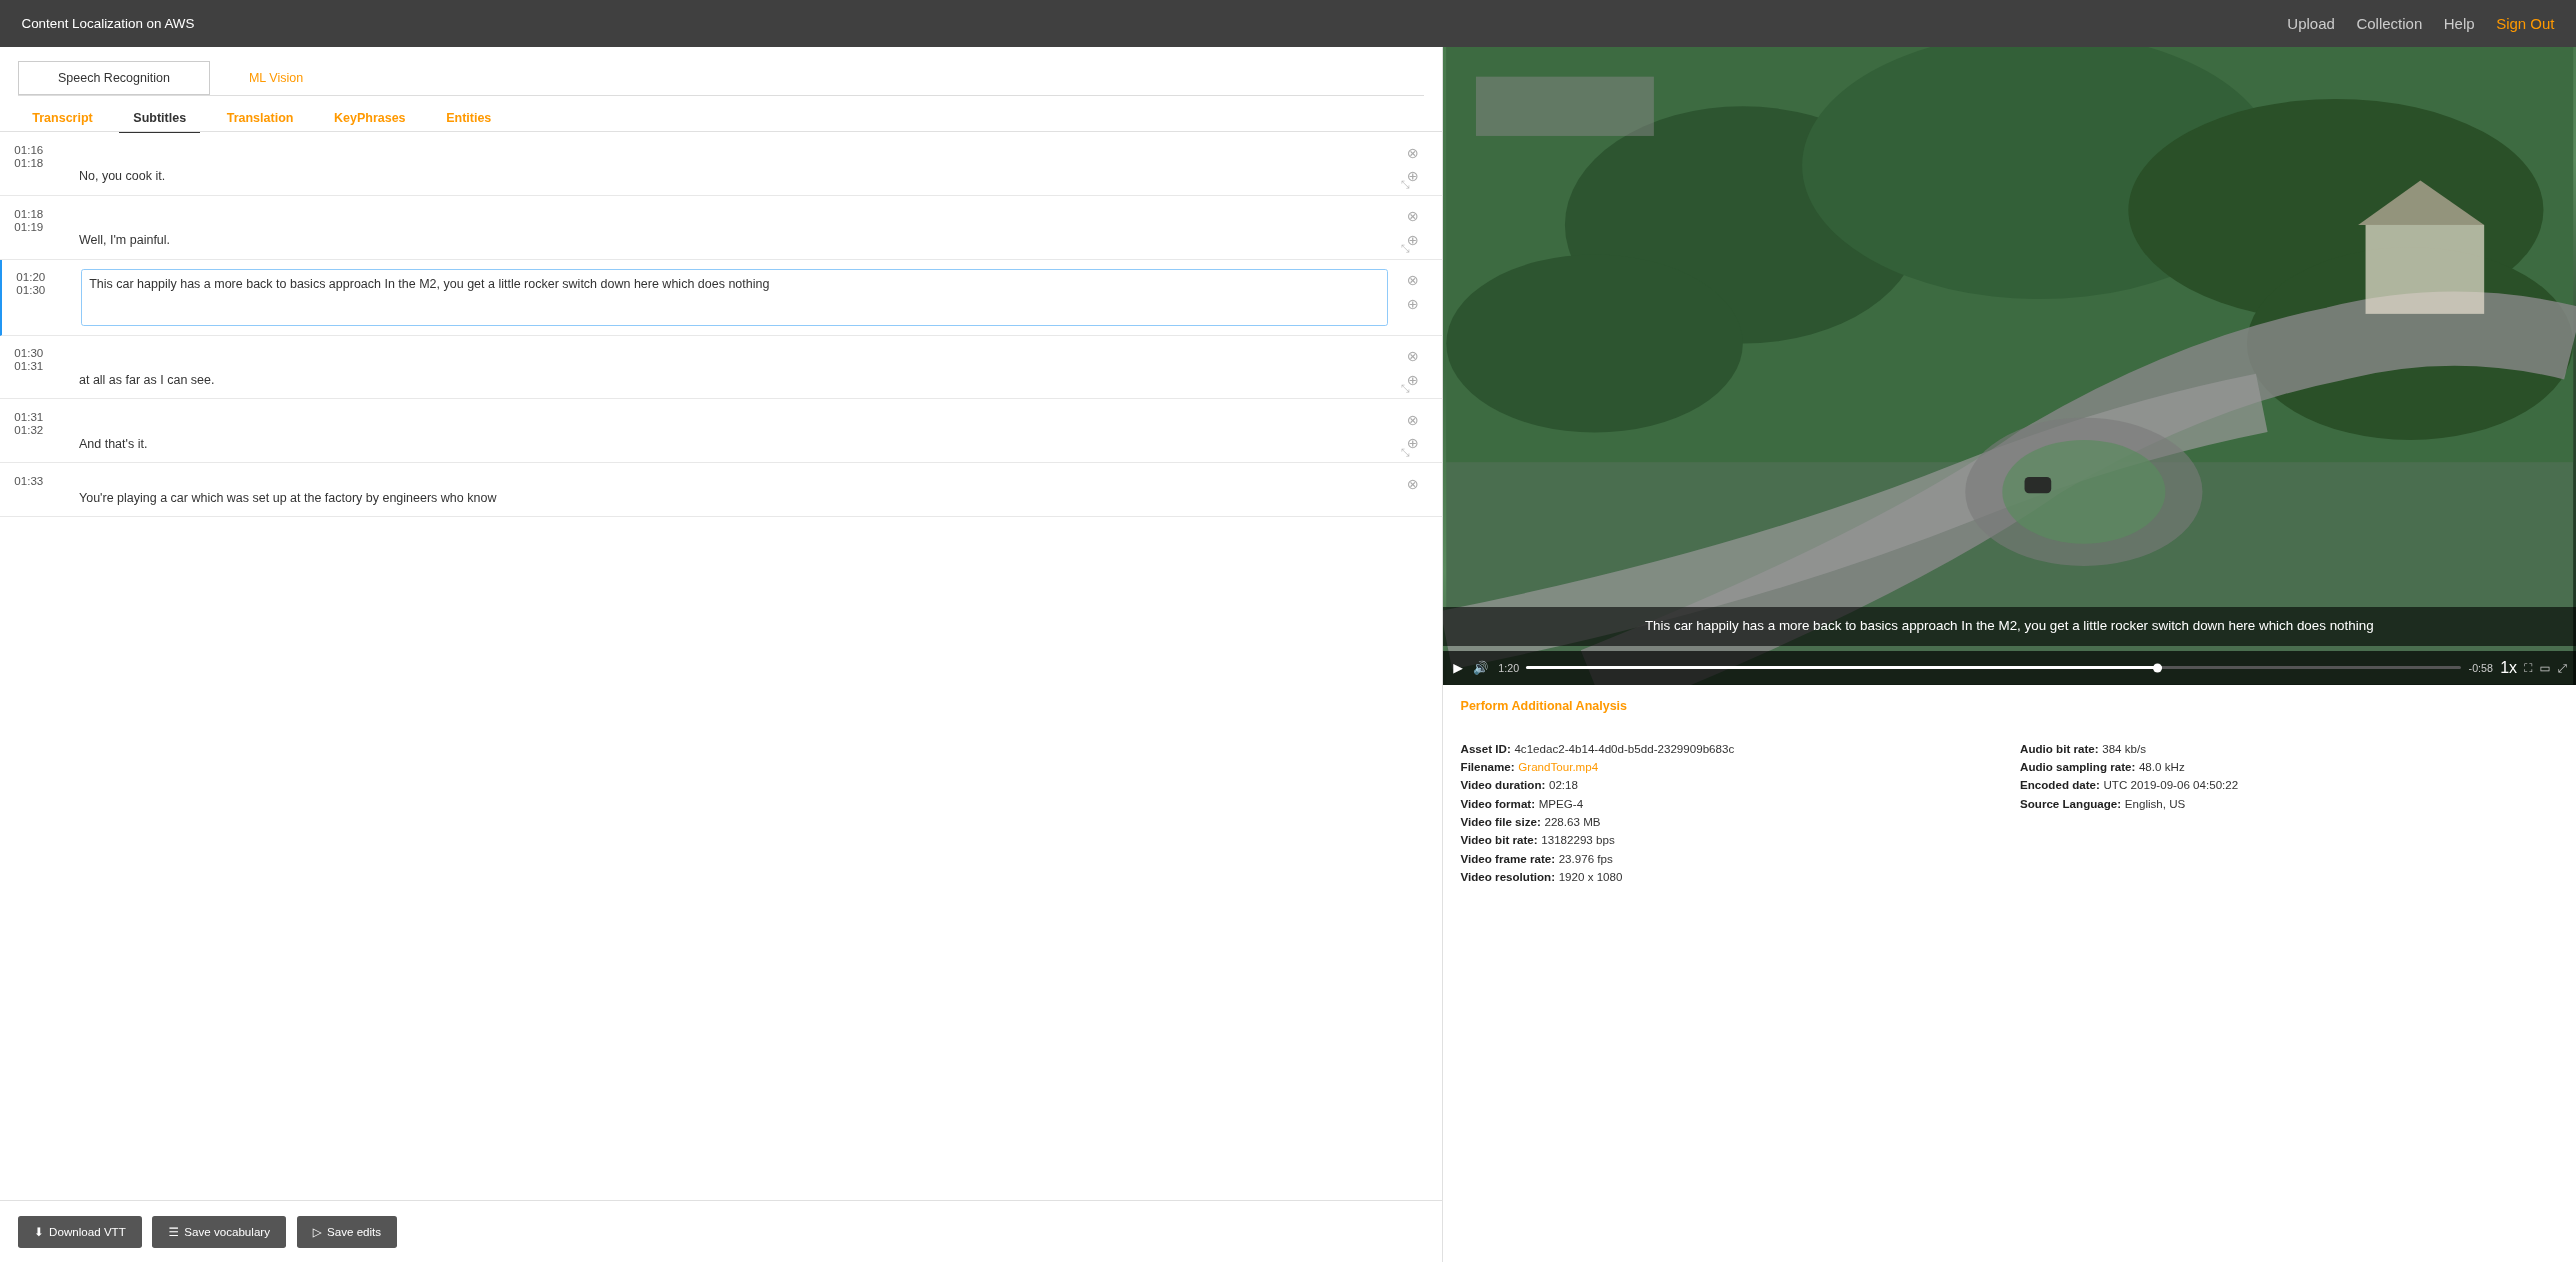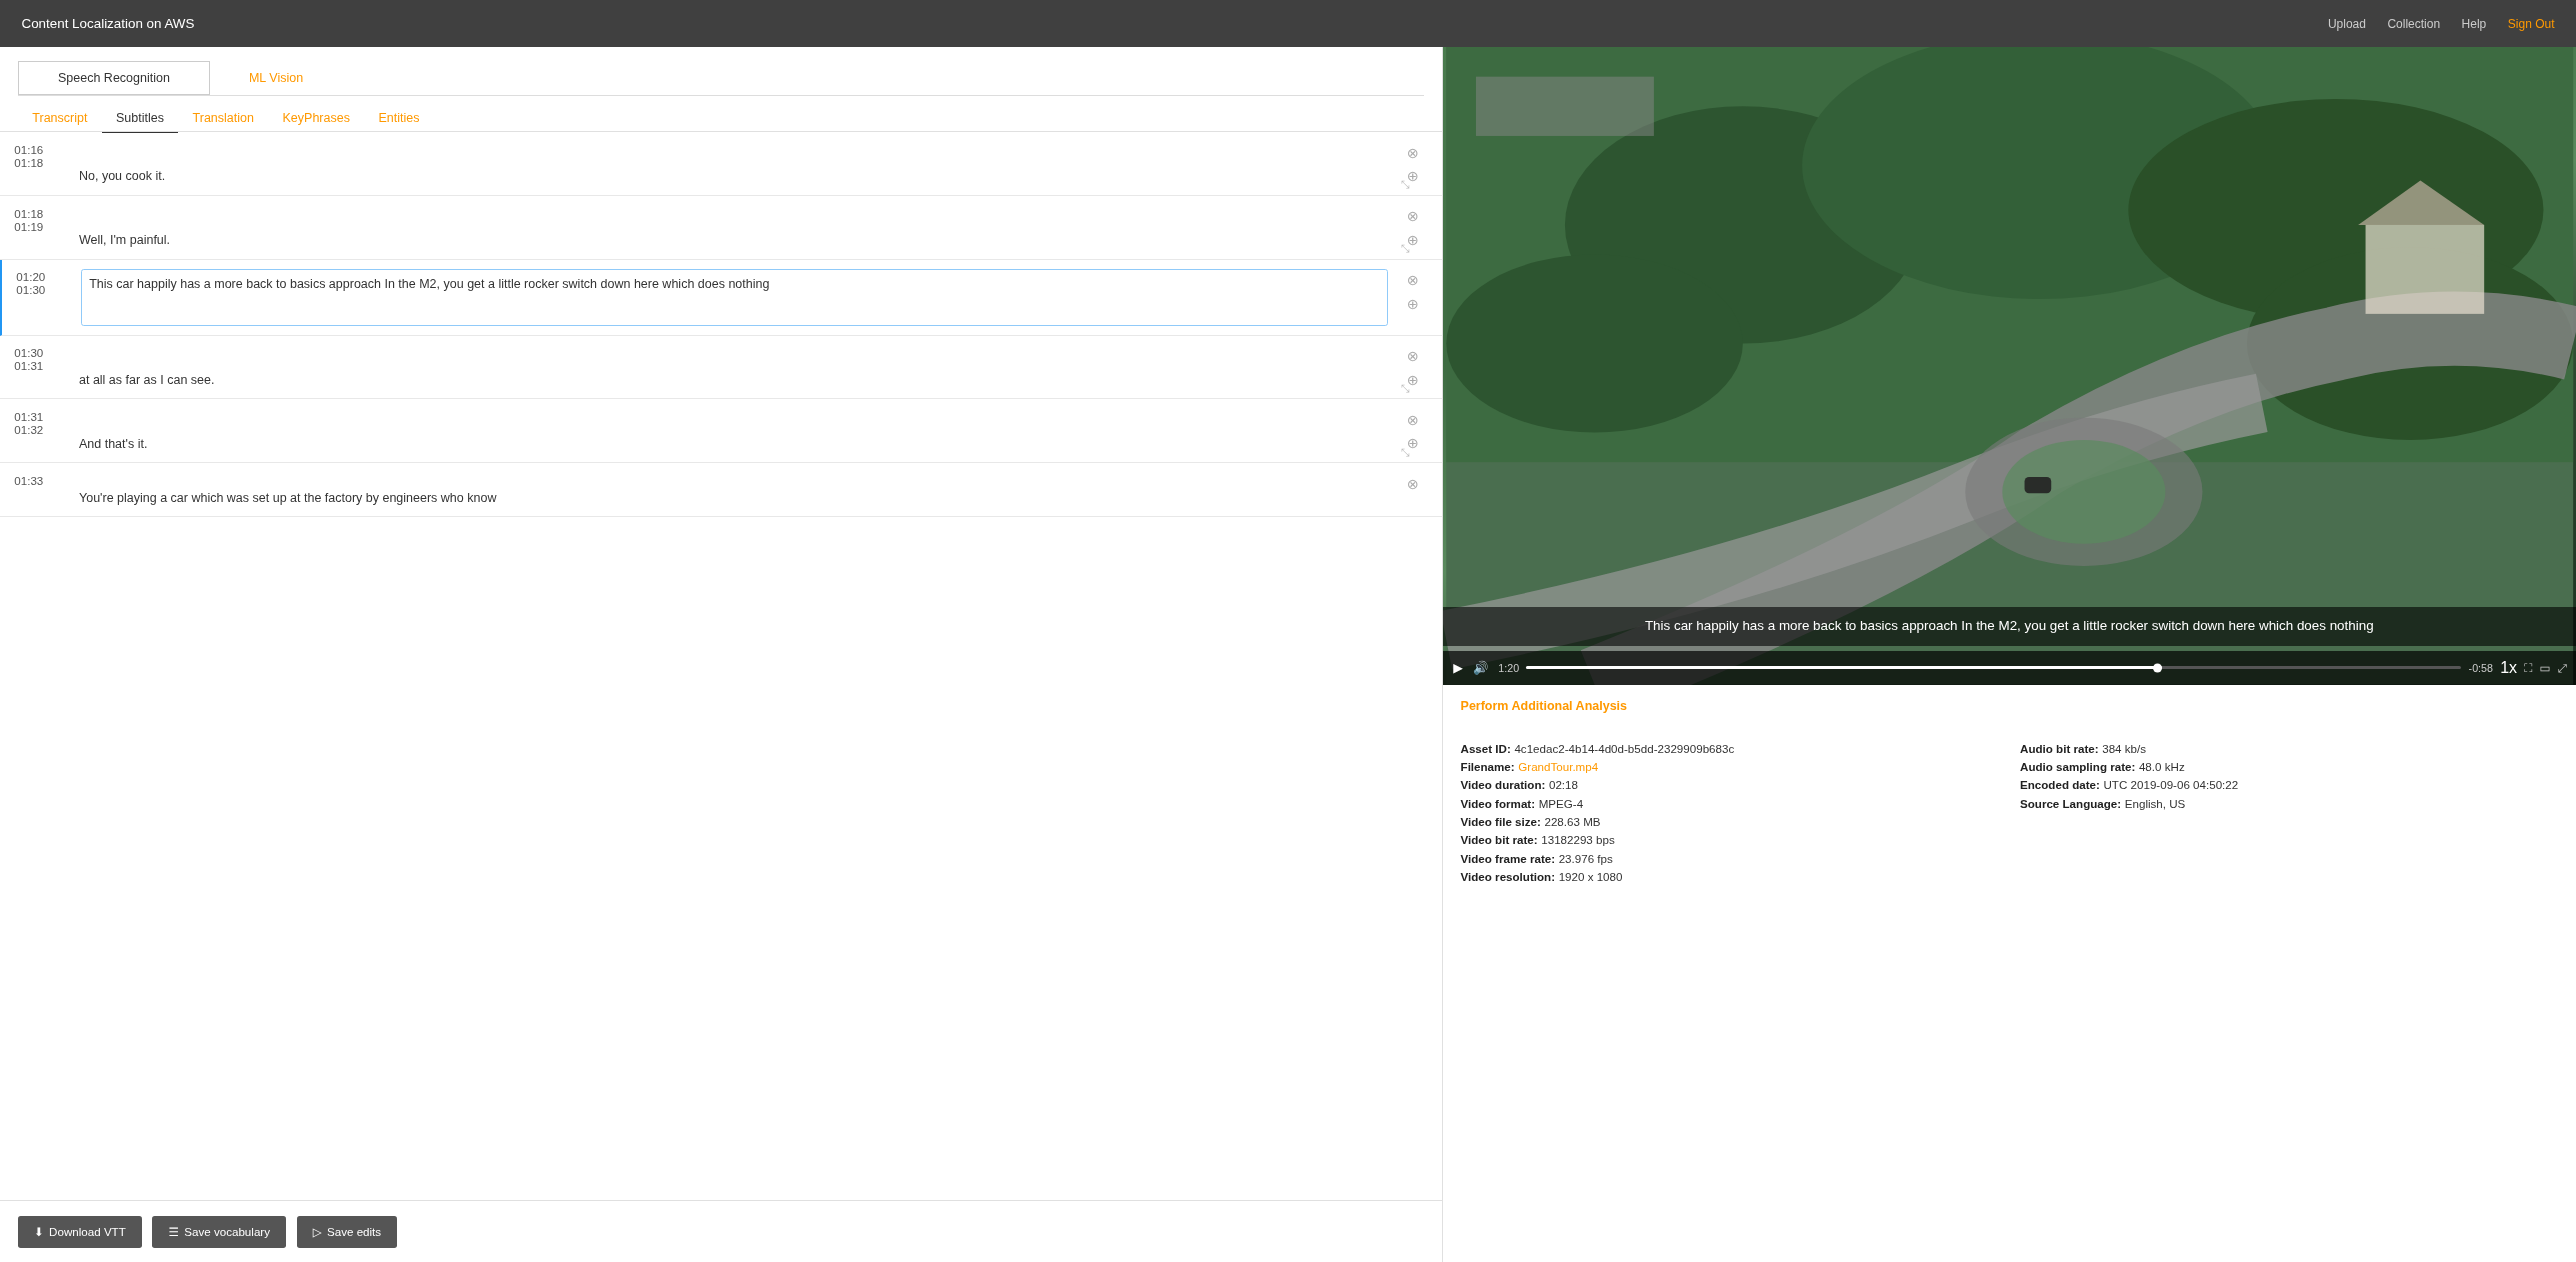--- a/index.html
+++ b/index.html
@@ -10,21 +10,21 @@
       background: #404040;
       color: #fff;
       display: flex;
       align-items: center;
       justify-content: space-between;
       padding: 0 21.5px;
       height: 47px;
     }
     .header-title { font-size: 13.4px; font-weight: 400; color: #fff; }
     .header-nav { display: flex; gap: 21.5px; align-items: center; }
-    .header-nav a { color: #ccc; text-decoration: none; font-size: 12px; text-align: center; }
+    .header-nav a { color: #ccc; text-decoration: none; font-size: 15px; text-align: center; }
     .header-nav a.sign-out { color: #f90; }
 
     
     .main-layout {
       display: flex;
       height: calc(100vh - 47px);
       background: #fff;
     }
 
     
@@ -49,23 +49,24 @@
       cursor: pointer;
       font-size: 12.5px;
       color: #333;
     }
     .top-tab.active { border-bottom: 1.8px solid #fff; background: #fff; color: #333; border-color: #ccc; }
     .top-tab.orange { color: #f90; border: none; background: none; }
 
     
     .sub-tabs {
       display: flex;
-      gap: 0;
+      gap: 12px;
       padding: 7.2px 18px 0 18px;
       border-bottom: 1.8px solid #e0e0e0;
+      font-weight: bold;
     }
     .sub-tab {
       padding: 7.2px 14.3px;
       cursor: pointer;
       font-size: 12.5px;
       color: #f90;
       border-bottom: 1.8px solid transparent;
       margin-bottom: -1.8px;
     }
     .sub-tab.active {

